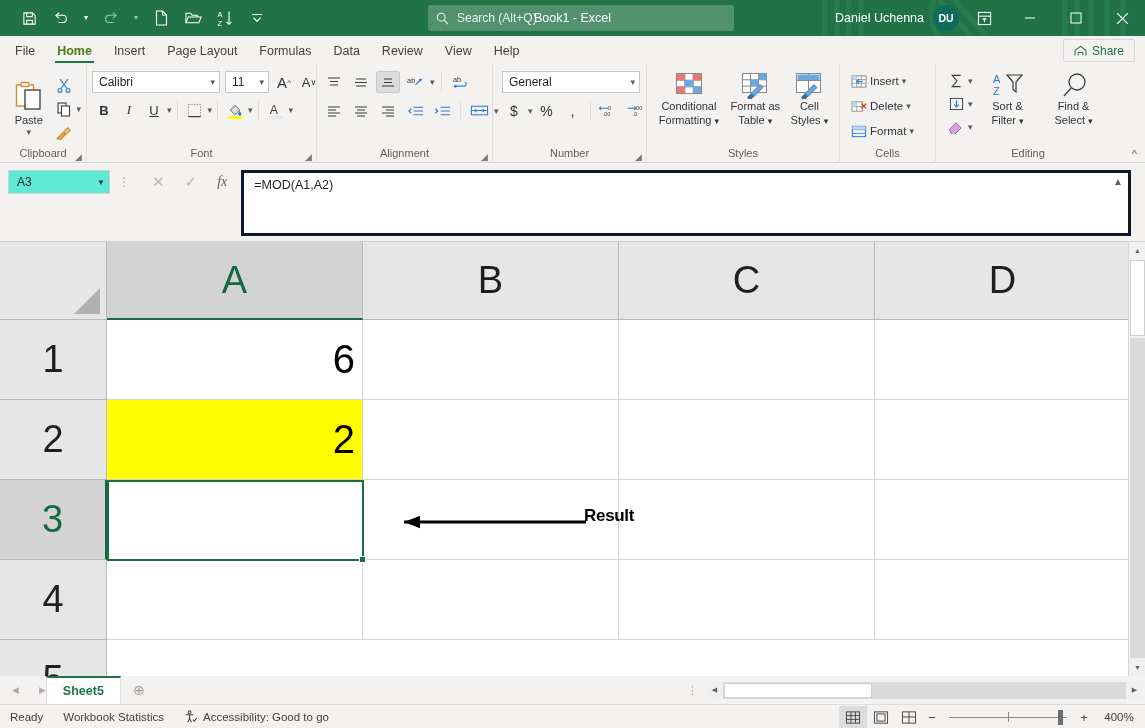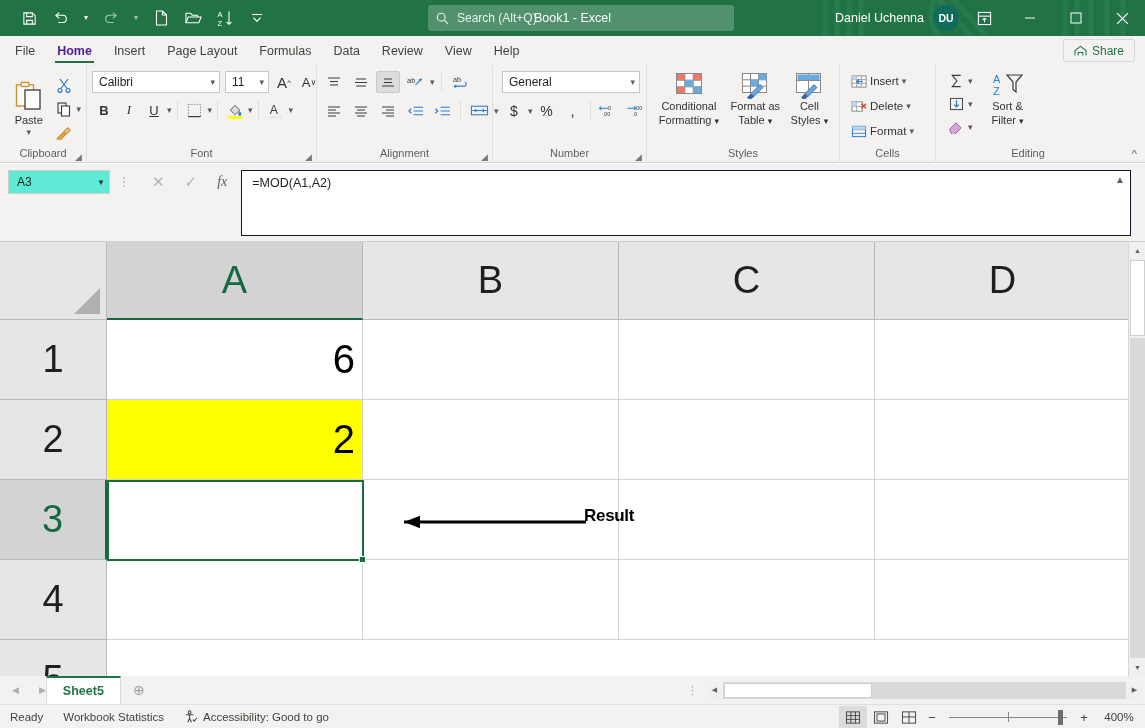--- a/index.html
+++ b/index.html
@@ -52,21 +52,21 @@
 
   
   .tabstrip {
     position: absolute; left: 0; top: 36px; width: 1145px; height: 29px;
     background: #f3f2f1; display: flex; align-items: stretch; padding-left: 4px;
   }
   .rtab {
     padding: 0 11px; display: flex; align-items: center; font-size: 12.5px;
     color: #444240; position: relative; white-space: nowrap;
   }
-  .rtab.active { color: #4c1d95; font-weight: bold; }
+  .rtab.active { color: #4d7c0f; font-weight: bold; }
   .rtab.active::after {
     content: ""; position: absolute; left: 9px; right: 9px; bottom: 2px;
     height: 2.5px; background: #217346;
   }
   .share-btn {
     position: absolute; right: 10px; top: 3px; height: 23px; padding: 0 10px;
     border: 1px solid #d8d8d8; background: #f3f2f1; border-radius: 2px;
     display: flex; align-items: center; gap: 5px; font-size: 12px; color: #217346;
   }
 
@@ -115,21 +115,21 @@
   }
   .namebox {
     margin: 6px 0 0 8px; width: 102px; height: 24px; background: #5eead4;
     border: 1px solid #d2d0ce; display: flex; align-items: center;
     padding: 0 4px 0 8px; justify-content: space-between; font-size: 12px; color: #201f1e;
   }
   .fb-dots { margin: 6px 8px 0 8px; height: 24px; display: flex; align-items: center; color: #a19f9d; font-size: 12px; }
   .fb-icons { margin-top: 6px; height: 24px; display: flex; align-items: center; gap: 20px; padding: 0 14px; }
   .fb-input {
     margin: 6px 14px 0 0; flex: 1; height: 66px; background: #fff;
-    border: 1px solid #0f172a; position: relative; padding: 5px 22px 0 10px;
+    border: 3px solid #0f172a; position: relative; padding: 5px 22px 0 10px;
     font-size: 12.5px; color: #201f1e; overflow: hidden;
   }
   .fb-chev { position: absolute; right: 5px; top: 3px; color: #605e5c; font-size: 10px; }
 
   
   .grid-wrap { position: absolute; left: 0; top: 242px; width: 1145px; height: 434px; background: #fff; }
   .corner {
     position: absolute; left: 0; top: 0; width: 107px; height: 78px;
     background: #e6e6e6; border-right: 1px solid #b9b9b9; border-bottom: 1px solid #b9b9b9;
   }
@@ -701,20 +701,28 @@
         </div>
         <div class="btn-lg" style="width:62px">
           <svg width="34" height="28" viewBox="0 0 34 28" fill="none">
             <text x="2" y="12" font-size="11" fill="#2b7cd3" font-family="Liberation Sans">A</text>
             <text x="2" y="24" font-size="11" fill="#2b7cd3" font-family="Liberation Sans">Z</text>
             <path d="M16 4h15l-6 7v10l-3-2.5V11z" stroke="#3b3b3b" stroke-width="1.2" fill="none"></path>
           </svg>
           <span class="lbl">Sort &amp;</span>
           <span class="lbl"><span>Filter</span> <span style="font-size:9px">▾</span></span>
         </div>
+        <div class="btn-lg" style="width:62px">
+          <svg width="34" height="28" viewBox="0 0 34 28" fill="none" stroke="#3b3b3b" stroke-width="1.3">
+            <circle cx="20" cy="11" r="8"></circle>
+              <path d="M14.3 17L7 25"></path>
+          </svg>
+          <span class="lbl">Find &amp;</span>
+          <span class="lbl"><span>Select</span> <span style="font-size:9px">▾</span></span>
+        </div>
       </div>
       <div class="rgroup-label">
         <span>Editing</span>
       </div>
     </div>
 
     <div style="position:absolute;right:8px;bottom:2px;color:#605e5c;font-size:11px">^</div>
   </div>
 
   <div class="fbar-row">

